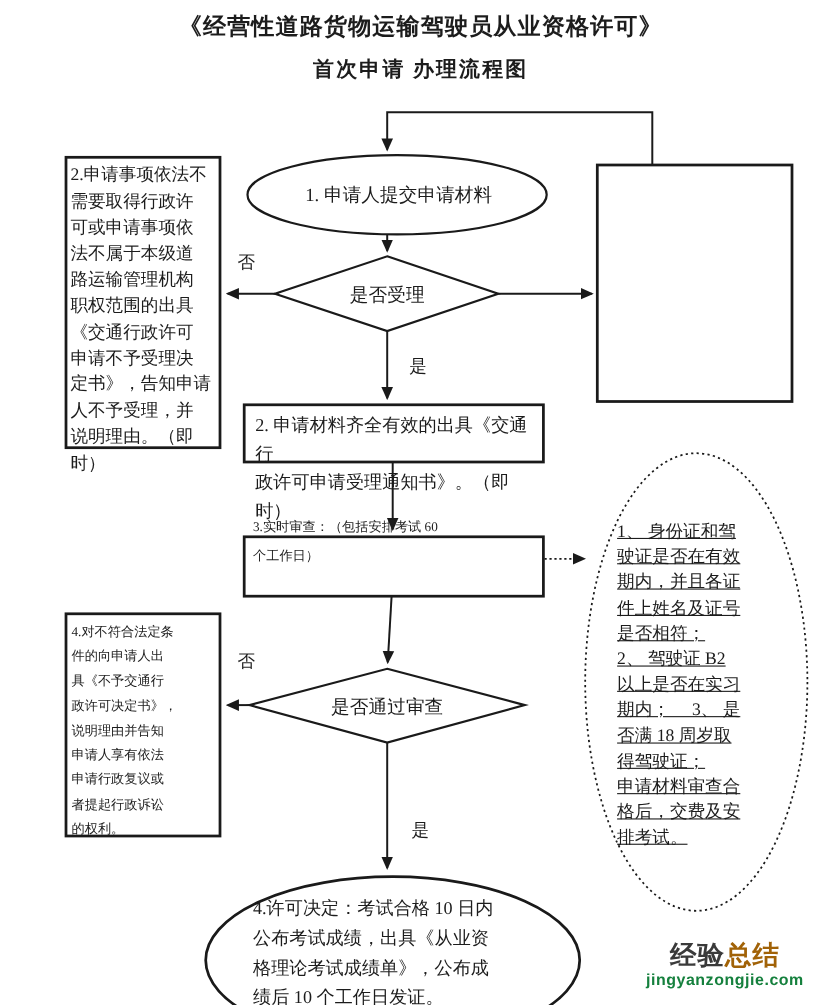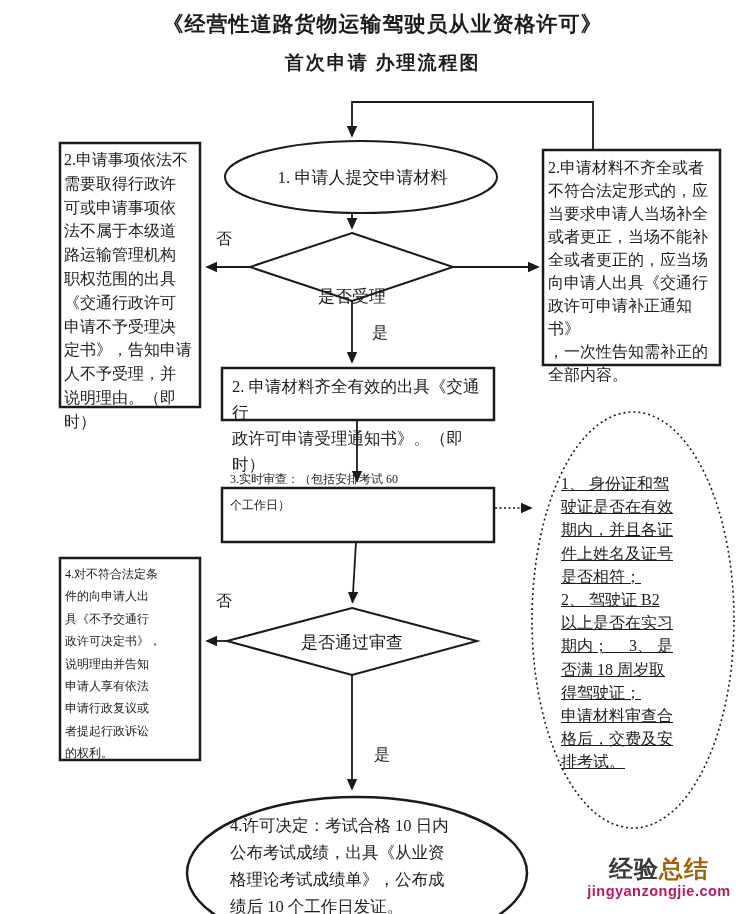--- a/index.html
+++ b/index.html
@@ -12,37 +12,37 @@
   }
   svg.layer{position:absolute;left:0;top:0;}
   .txt{position:absolute;color:#1c1c1c;}
   .pre{white-space:pre-line;}
   .ctr{text-align:center;}
   .title{left:20px;right:0;top:10px;font-size:21px;font-weight:bold;letter-spacing:1px;}
   .subtitle{left:20px;right:0;top:50px;font-size:19px;font-weight:bold;letter-spacing:2px;}
   .start-label{left:250px;top:166px;width:225px;font-size:17px;}
   .box1{left:64px;top:148px;width:136px;font-size:16px;line-height:23.8px;}
   .rbox{left:548px;top:156px;width:172px;font-size:16px;line-height:23px;}
-  .d1{left:292px;top:257px;width:120px;font-size:17px;margin-top:28px;}
+  .d1{left:292px;top:257px;width:120px;font-size:17px;}
   .no1{left:216px;top:229px;font-size:16px;}
   .yes1{left:372px;top:323px;font-size:16px;}
   .box2{left:232px;top:374px;width:258px;font-size:16.5px;line-height:26px;}
   .box3{left:230px;top:466px;width:262px;font-size:12px;line-height:26px;}
   .rnote{left:561px;top:472px;width:166px;font-size:16px;line-height:23.2px;text-decoration:underline;}
   .box4{left:65px;top:563px;width:134px;font-size:12px;line-height:22.4px;}
   .d2{left:282px;top:631px;width:140px;font-size:17px;}
   .no2{left:216px;top:591px;font-size:16px;}
   .yes2{left:374px;top:745px;font-size:16px;}
   .end-label{left:230px;top:812px;width:268px;font-size:16.5px;line-height:27px;}
   .watermark{left:580px;top:855px;width:158px;text-align:center;
     font-family:"Liberation Sans","DejaVu Sans",sans-serif;line-height:1.15;}
   .wm-brand{font-size:24px;font-weight:bold;letter-spacing:1px;}
   .wm-dark{color:#3a3a3a;}
   .wm-red{color:#a16207;}
-  .wm-domain{font-size:14.5px;font-weight:bold;color:#be185d;letter-spacing:0.5px;}
+  .wm-domain{font-size:14.5px;font-weight:bold;color:#15803d;letter-spacing:0.5px;}
   .shape{fill:none;stroke:#1a1a1a;}
   .conn{stroke:#1a1a1a;fill:none;}
 </style>
 </head>
 <body>
 
 <div class="page">
 
   <svg class="layer" width="745" height="914" viewBox="0 0 745 914">
     <defs>
@@ -101,29 +101,20 @@
 需要取得行政许
 可或申请事项依
 法不属于本级道
 路运输管理机构
 职权范围的出具
 《交通行政许可
 申请不予受理决
 定书》，告知申请
 人不予受理，并
 说明理由。（即时）</div>
-  <div class="txt rbox pre">2.申请材料不齐全或者
-不符合法定形式的，应
-当要求申请人当场补全
-或者更正，当场不能补
-全或者更正的，应当场
-向申请人出具《交通行
-政许可申请补正通知书》
-，一次性告知需补正的
-全部内容。</div>
 
   <div class="txt d1 ctr">是否受理</div>
   <div class="txt no1">否</div>
   <div class="txt yes1">是</div>
 
   <div class="txt box2 pre">2.  申请材料齐全有效的出具《交通行
 政许可申请受理通知书》。（即时）</div>
   <div class="txt box3 pre">3.实时审查：（包括安排考试 60
 个工作日）</div>
   <div class="txt rnote pre">1、 身份证和驾

